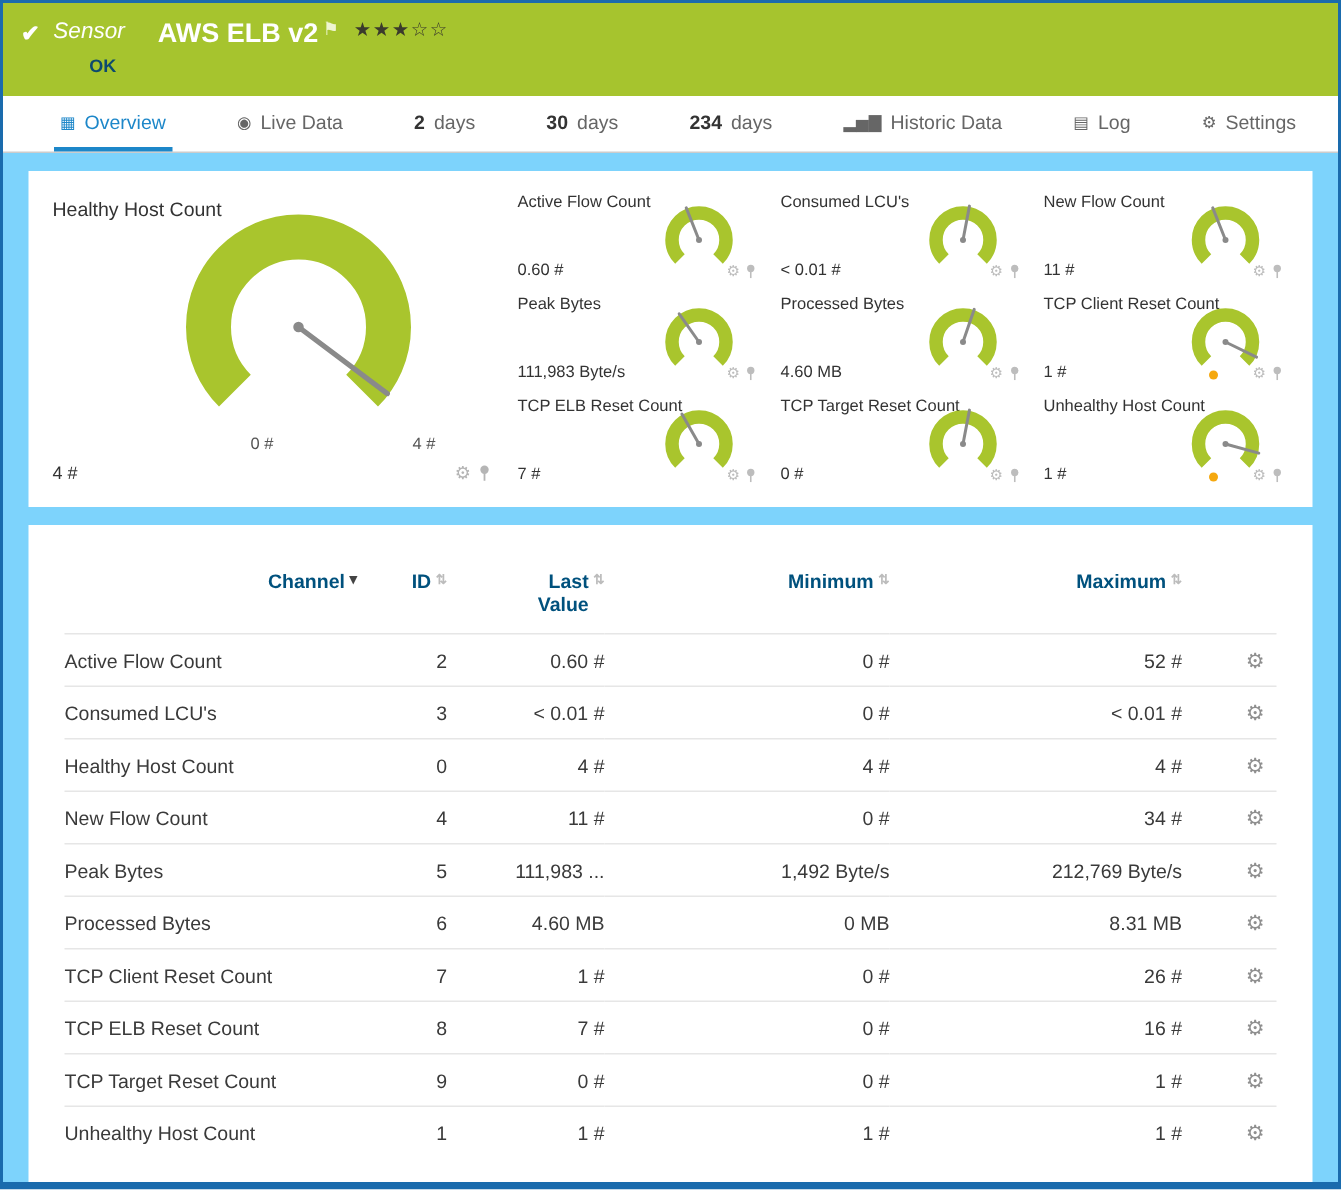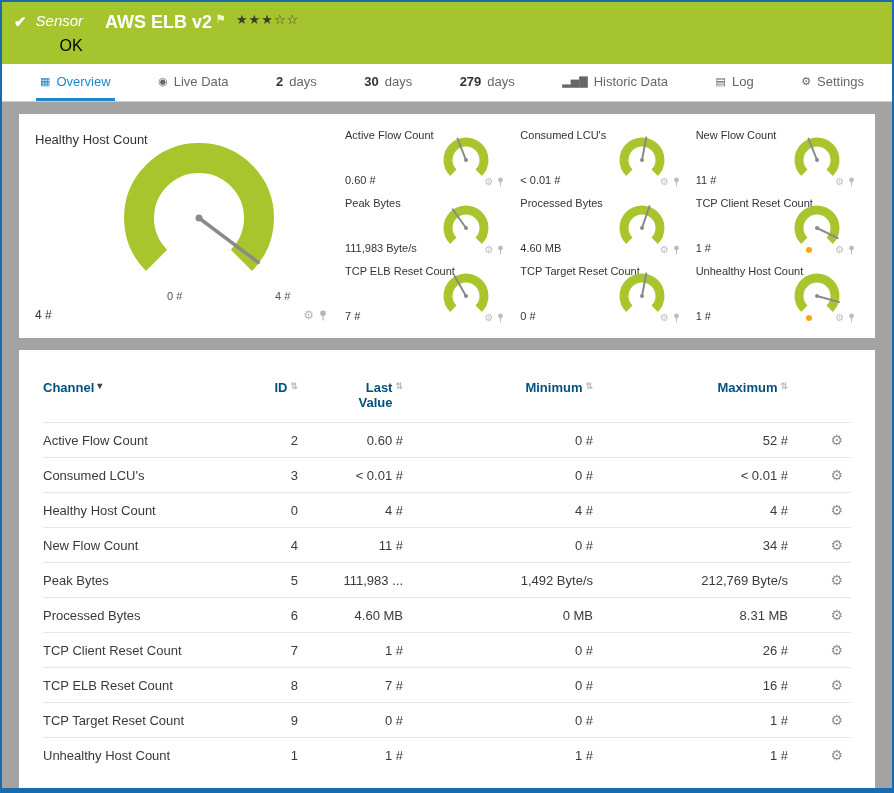--- a/index.html
+++ b/index.html
@@ -14,34 +14,34 @@
   .frame{width:894px;height:793px;border:2px solid var(--frame);border-bottom-width:5px;display:flex;flex-direction:column;background:#fff}
 
   
   .hdr{background:var(--green);height:62px;padding:10px 12px 0 12px;display:flex;gap:9px;flex:none}
   .check{color:#fff;font-size:15px;font-weight:bold;margin-top:1px}
   .title-line{display:flex;align-items:flex-start}
   .kind{font-style:italic;color:#fff;font-size:15px}
   .title{color:#fff;font-size:18px;font-weight:bold;margin-left:22px}
   .flag{color:#eef5d0;font-size:12px;margin-left:3px;align-self:flex-start}
   .stars{margin-left:10px;font-size:13px;color:#3b3b2c;letter-spacing:1px;cursor:pointer}
-  .status{color:#000000;font-weight:normal;font-size:16px;margin:4px 0 0 24px}
+  .status{color:#0c4a6e;font-weight:bold;font-size:12px;margin:4px 0 0 24px}
 
   
   .tabs{display:flex;align-items:stretch;height:38px;border-bottom:1px solid #ccc;padding:0 24px 0 34px;justify-content:space-between;background:#fff;flex:none}
   .tab{display:flex;align-items:center;gap:6px;font-size:13px;color:#555;border-bottom:3px solid transparent;padding:0 4px;cursor:pointer;white-space:nowrap}
   .tab.active{color:var(--tabblue);border-bottom-color:var(--tabblue)}
   .tab-icon{font-size:11px;color:#666}
   .tab.active .tab-icon{color:var(--tabblue)}
   .tab-prefix{color:#333;font-weight:bold}
   .tab .tab-label{color:#666}
   .tab.active .tab-label{color:var(--tabblue)}
 
   
-  .main{flex:1;background:#a3a3a3;padding:12px 17px 0;display:flex;flex-direction:column;overflow:hidden}
+  .main{flex:1;background:#7dd3fc;padding:12px 17px 0;display:flex;flex-direction:column;overflow:hidden}
 
   .gauges-card{background:#fff;display:flex;padding:10px 12px;height:224px;flex:none}
   .big-gauge{width:300px;position:relative;flex:none;cursor:pointer}
   .bg-title{font-size:13px;color:#333;position:absolute;top:8px;left:4px}
   .bg-svg{position:absolute;left:84px;top:10px}
   .bg-value{position:absolute;left:4px;bottom:6px;font-size:12px;color:#333}
   .bg-min{position:absolute;left:136px;bottom:26px;font-size:11px;color:#555}
   .bg-max{position:absolute;left:244px;bottom:26px;font-size:11px;color:#555}
   .bg-icons{position:absolute;right:4px;bottom:6px;color:#b5b5b5;font-size:12px;display:flex;gap:5px;align-items:center}
   .g-pin svg{display:block}
@@ -49,21 +49,21 @@
   .small-gauges{flex:1;display:grid;grid-template-columns:repeat(3,1fr);grid-auto-rows:68px;padding-left:6px}
   .sg-cell{position:relative;cursor:pointer}
   .sg-title{position:absolute;top:5px;left:8px;font-size:11px;color:#333;white-space:nowrap}
   .sg-gauge{position:absolute;right:20px;top:10px}
   .sg-value{position:absolute;left:8px;bottom:6px;font-size:11px;color:#333}
   .sg-icons{position:absolute;right:8px;bottom:5px;display:flex;gap:4px;color:#bdbdbd;font-size:10px;align-items:center}
 
   
   .table-card{background:#fff;margin-top:12px;flex:1;padding:26px 24px 8px;overflow:hidden}
   .ch-table{width:100%;border-collapse:collapse;table-layout:fixed}
-  .ch-table th{font-size:13px;font-weight:bold;color:var(--navy);text-align:left;vertical-align:top;padding:4px 0 12px;cursor:pointer}
+  .ch-table th{font-size:13px;font-weight:bold;color:var(--navy);text-align:right;vertical-align:top;padding:4px 0 12px;cursor:pointer}
   .ch-table th.num{text-align:right}
   .th-wrap{display:inline-flex;align-items:flex-start;gap:3px}
   .lastv-text{display:inline-block;width:42px;}
   .sort{color:#bcbcbc;font-size:9px;margin-top:1px}
   .sorted{color:#444;font-size:10px}
   .ch-table td{font-size:13px;color:#3a3a3a;padding:9px 0;border-top:1px solid #e6e6e6}
   .ch-table td.num{text-align:right}
   .c-channel{color:#333}
   .c-gear{text-align:right;padding-right:8px !important}
   .row-gear{color:#8f8f8f;font-size:14px;cursor:pointer}
@@ -107,21 +107,21 @@
   </div>
 
   <div class="tab">
 
     <span class="tab-prefix">30</span>
     <span class="tab-label">days</span>
   </div>
 
   <div class="tab">
 
-    <span class="tab-prefix">279</span>
+    <span class="tab-prefix">234</span>
     <span class="tab-label">days</span>
   </div>
 
   <div class="tab">
     <span class="tab-icon">▂▅▇</span>
 
     <span class="tab-label">Historic Data</span>
   </div>
 
   <div class="tab">

